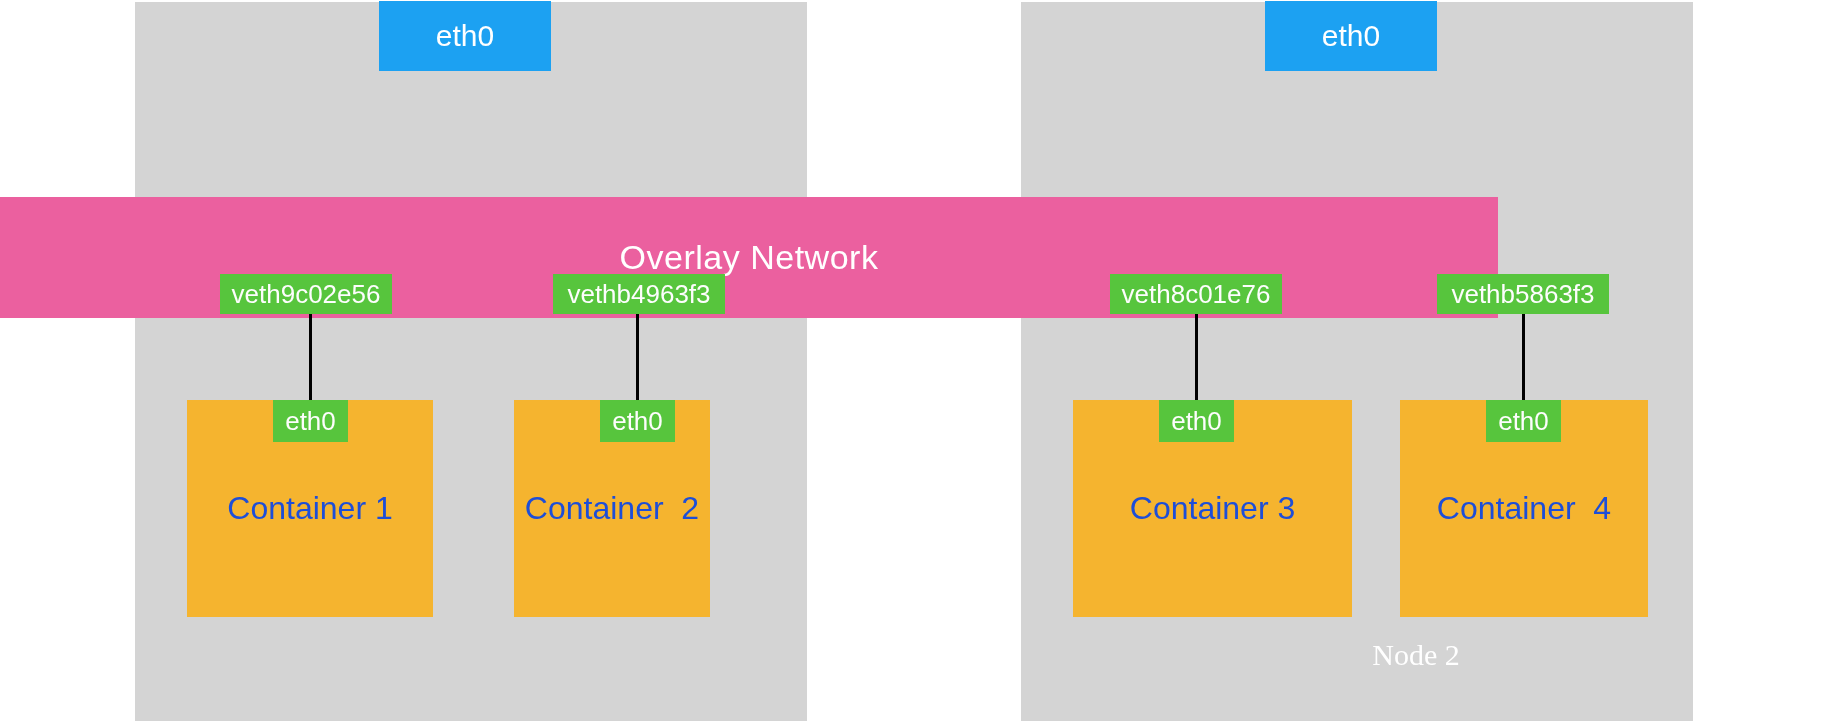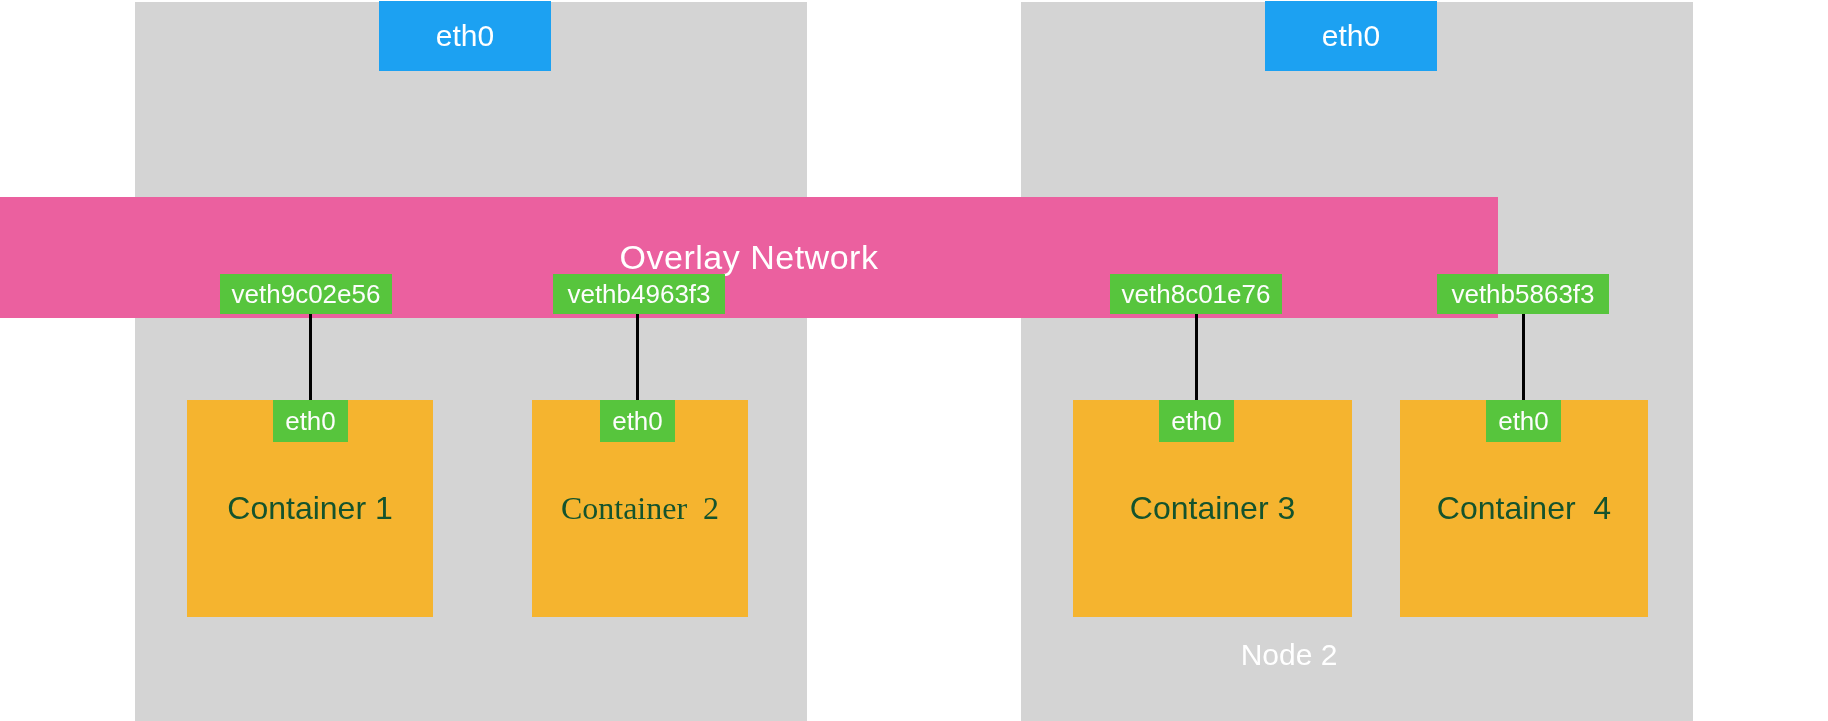--- a/index.html
+++ b/index.html
@@ -62,21 +62,21 @@
   }
   .container-box {
     background: #f5b42f;
     top: 400px;
     height: 217px;
     display: flex;
     align-items: center;
     justify-content: center;
   }
   .container-label {
-    color: #14532d;
+    color: #1d4ed8;
     font-size: 32px;
     white-space: pre;
   }
   .ctr-eth {
     background: #57c53d;
     color: #fdfdfd;
     width: 75px;
     height: 42px;
     top: 400px;
     display: flex;
@@ -125,21 +125,21 @@
   </div>
 
   <div class="abs conn-line" style="left:309px;"></div>
   <div class="abs conn-line" style="left:636px;"></div>
   <div class="abs conn-line" style="left:1195px;"></div>
   <div class="abs conn-line" style="left:1522px;"></div>
 
   <div class="abs container-box" style="left:187px; width:246px;">
     <span class="container-label">Container 1</span>
   </div>
-  <div class="abs container-box" style="left:532px; width:216px;font-family:Liberation Serif, serif;">
+  <div class="abs container-box" style="left:514px; width:196px;">
     <span class="container-label">Container  2</span>
   </div>
   <div class="abs container-box" style="left:1073px; width:279px;">
     <span class="container-label">Container 3</span>
   </div>
   <div class="abs container-box" style="left:1400px; width:248px;">
     <span class="container-label">Container  4</span>
   </div>
 
   <div class="abs ctr-eth" style="left:273px;">
@@ -148,15 +148,15 @@
   <div class="abs ctr-eth" style="left:600px;">
     <span>eth0</span>
   </div>
   <div class="abs ctr-eth" style="left:1159px;">
     <span>eth0</span>
   </div>
   <div class="abs ctr-eth" style="left:1486px;">
     <span>eth0</span>
   </div>
 
-  <div class="abs node-label" style="left:1189px;">Node 2</div>
+  <div class="abs node-label" style="left:1316px;font-family:Liberation Serif, serif;">Node 2</div>
 
 </div>
 
 </body></html>

